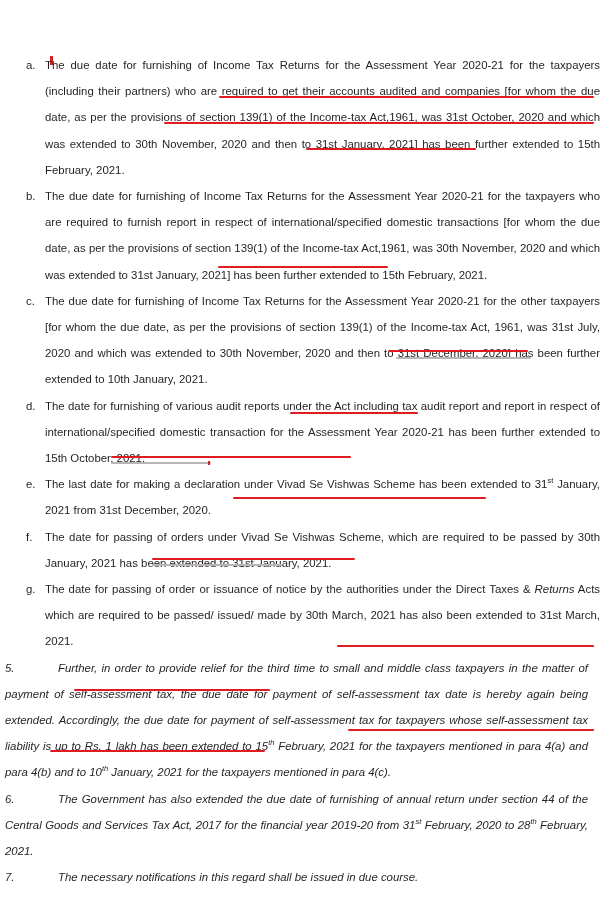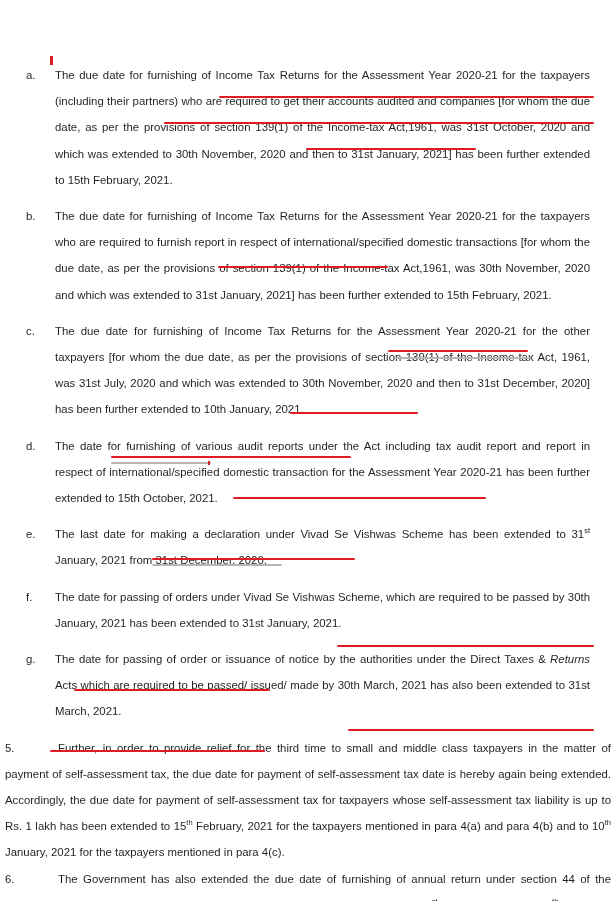--- a/index.html
+++ b/index.html
@@ -57,41 +57,42 @@
     font-size: 11.4px;
     line-height: 26.2px;
     color: #231f20;
   }
   .para-text {
     font-size: 11.4px;
     line-height: 26.2px;
     text-align: justify;
     text-justify: inter-word;
     color: #231f20;
-    margin: 10px;
+    margin: 0;
     padding-right: 14px;
   }
 
   
   .num-para {
     position: relative;
     padding-left: 0;
   }
   .num-para .numlabel {
     display: inline-block;
     width: 53px;
     font-size: 11.4px;
   }
   .num-para .body {
     font-size: 11.4px;
     line-height: 26.2px;
     text-align: justify;
     color: #231f20;
     padding-left: 5px;
-    padding-right: 3px;
+    padding-right: 26px;
+    font-style: italic;
   }
 
   sup {
     font-size: 0.66em;
     vertical-align: super;
     line-height: 0;
   }
   i, .ital { font-style: italic; }
 
   
@@ -161,20 +162,23 @@
     </ol>
 
     <div class="num-para">
       <div class="body"><span class="numlabel">5.</span><span>Further, in order to provide relief for the third time to small and middle class taxpayers in the matter of payment of self-assessment tax, the due date for payment of self-assessment tax date is hereby again being extended. Accordingly, the due date for payment of self-assessment tax for taxpayers whose self-assessment tax liability is up to Rs. 1 lakh has been extended to 15</span><sup>th</sup><span> February, 2021 for the taxpayers mentioned in para 4(a) and para 4(b) and to 10</span><sup>th</sup><span> January, 2021 for the taxpayers mentioned in para 4(c).</span></div>
     </div>
 
     <div class="num-para">
       <div class="body"><span class="numlabel">6.</span><span>The Government has also extended the due date of furnishing of annual return under section 44 of the Central Goods and Services Tax Act, 2017 for the financial year 2019-20 from 31</span><sup>st</sup><span> February, 2020 to 28</span><sup>th</sup><span> February, 2021.</span></div>
     </div>
 
+    <div class="num-para">
+      <div class="body"><span class="numlabel">7.</span><span>The necessary notifications in this regard shall be issued in due course.</span></div>
+    </div>
 
   </div>
 
   <div class="hl" style="left:219px; top:96px; width:375px;"></div>
   <div class="hl" style="left:164px; top:122px; width:430px;"></div>
   <div class="hl" style="left:306px; top:148px; width:170px;"></div>
 
   <div class="hl" style="left:218px; top:266px; width:170px;"></div>
 
   <div class="hl" style="left:388px; top:350px; width:140px;"></div>

